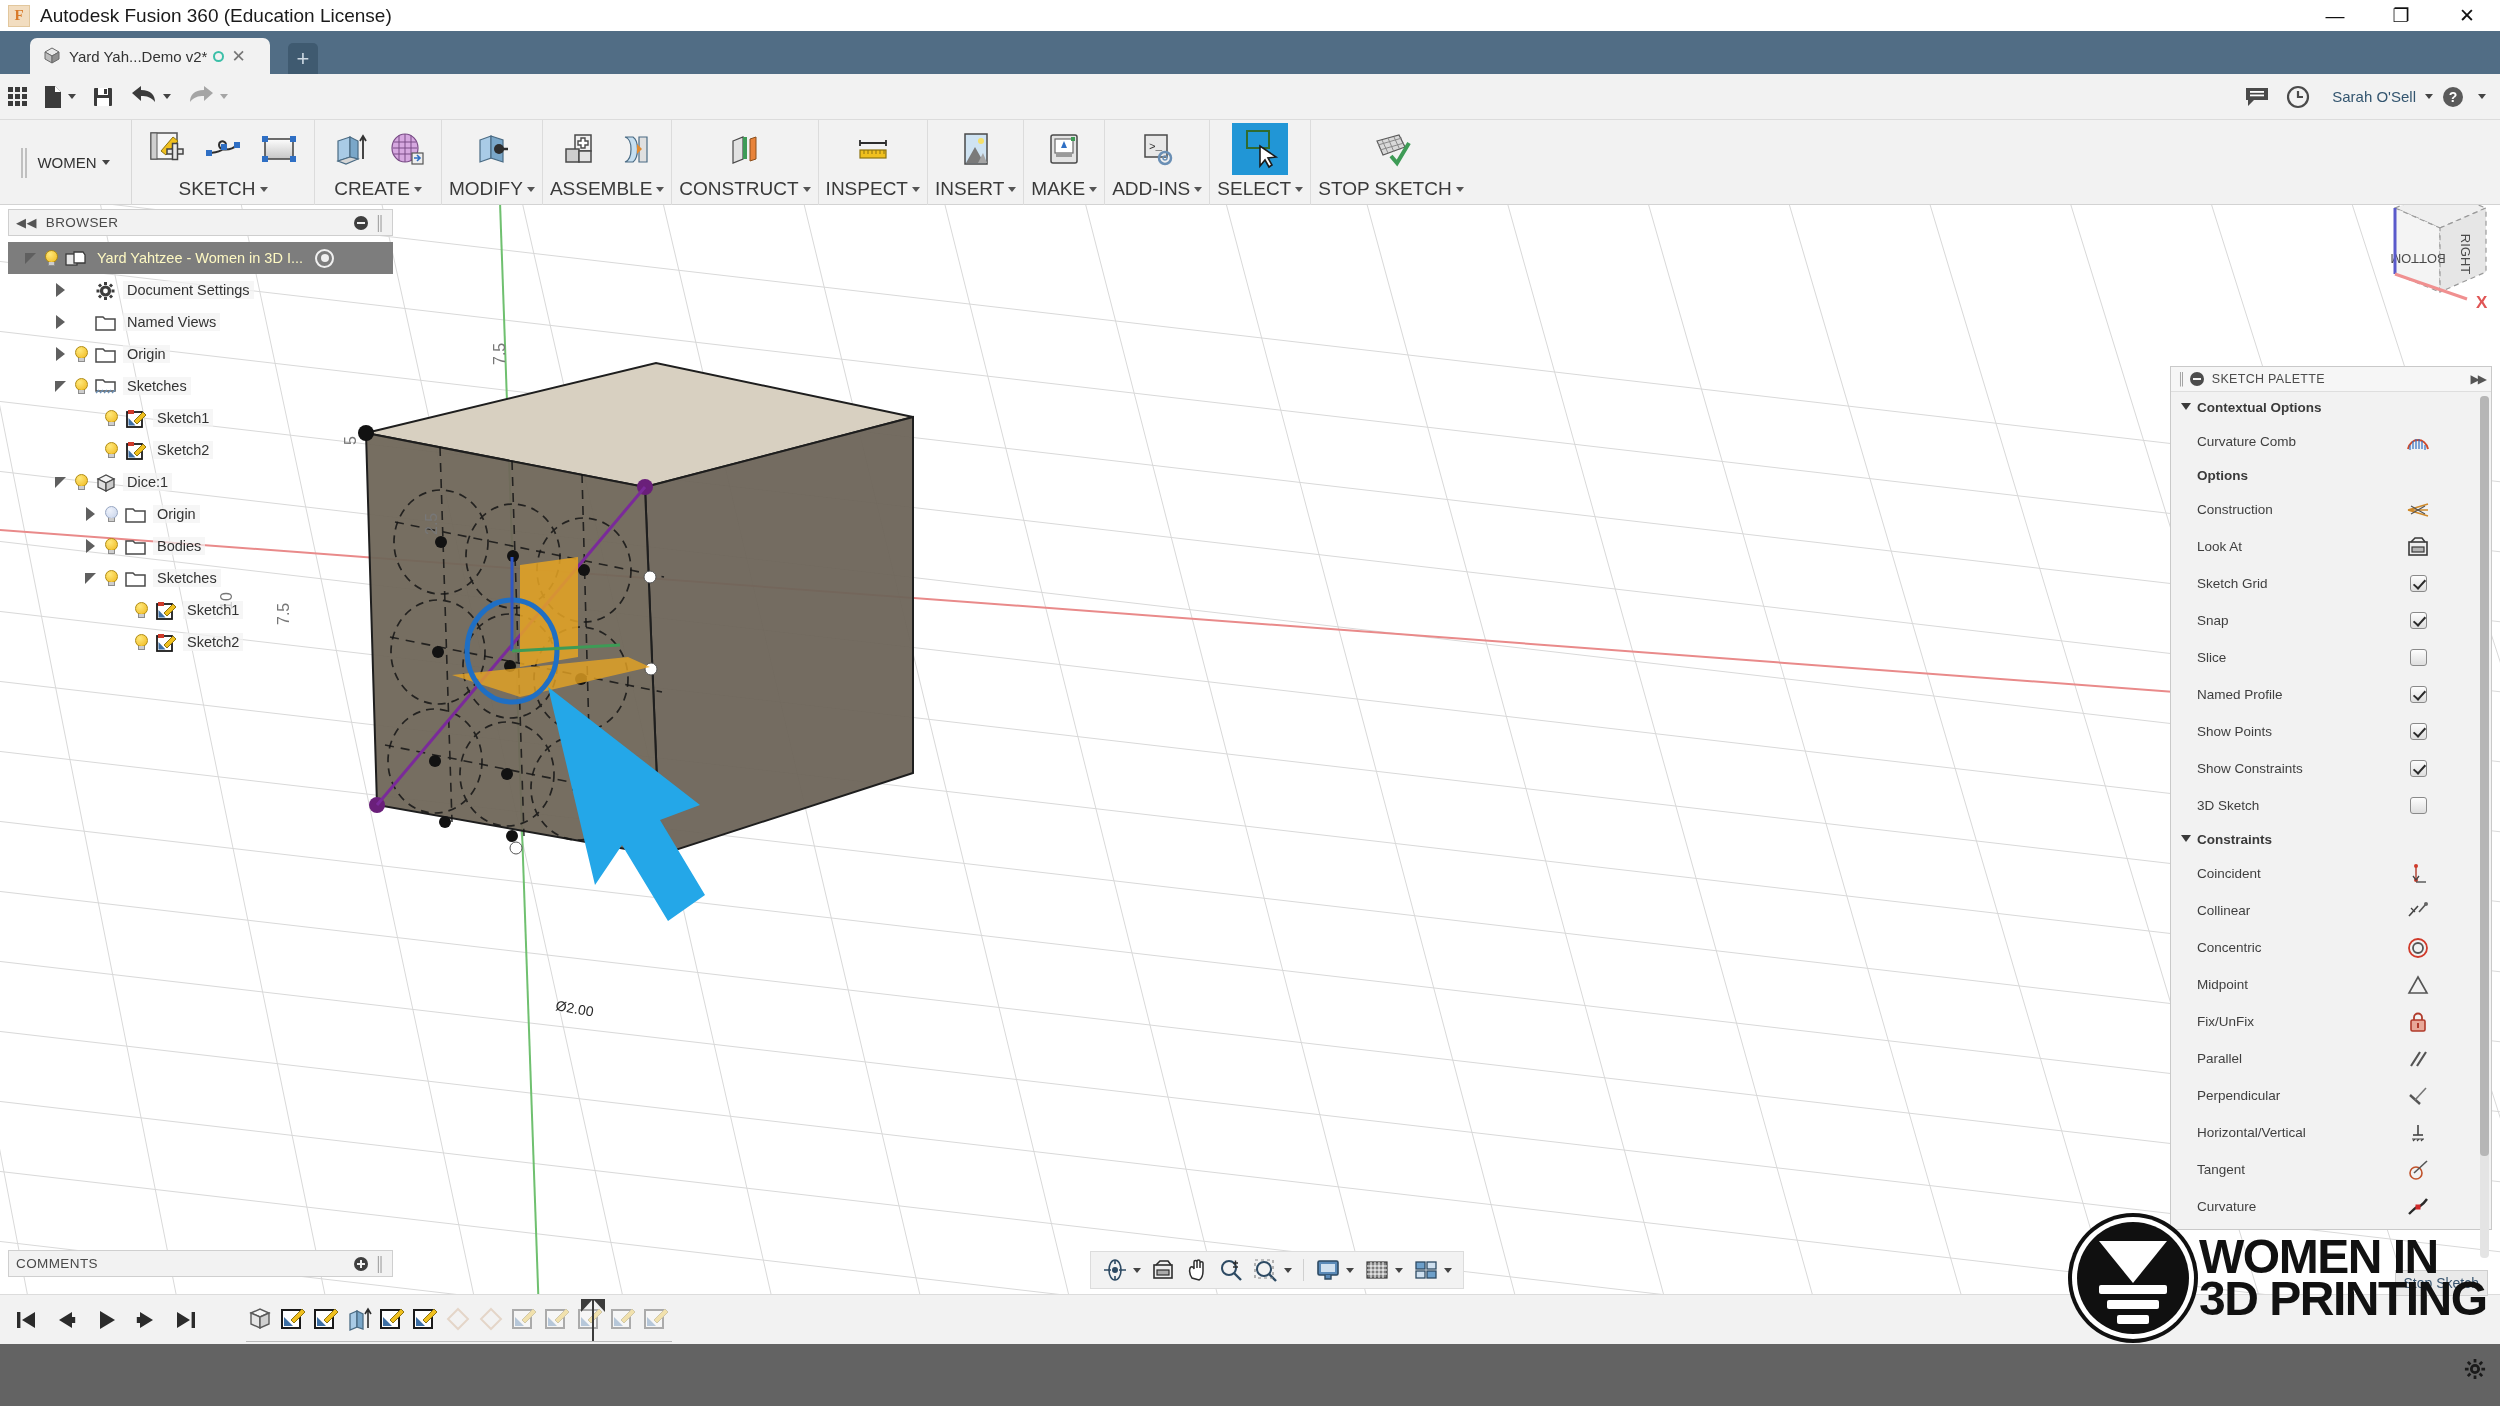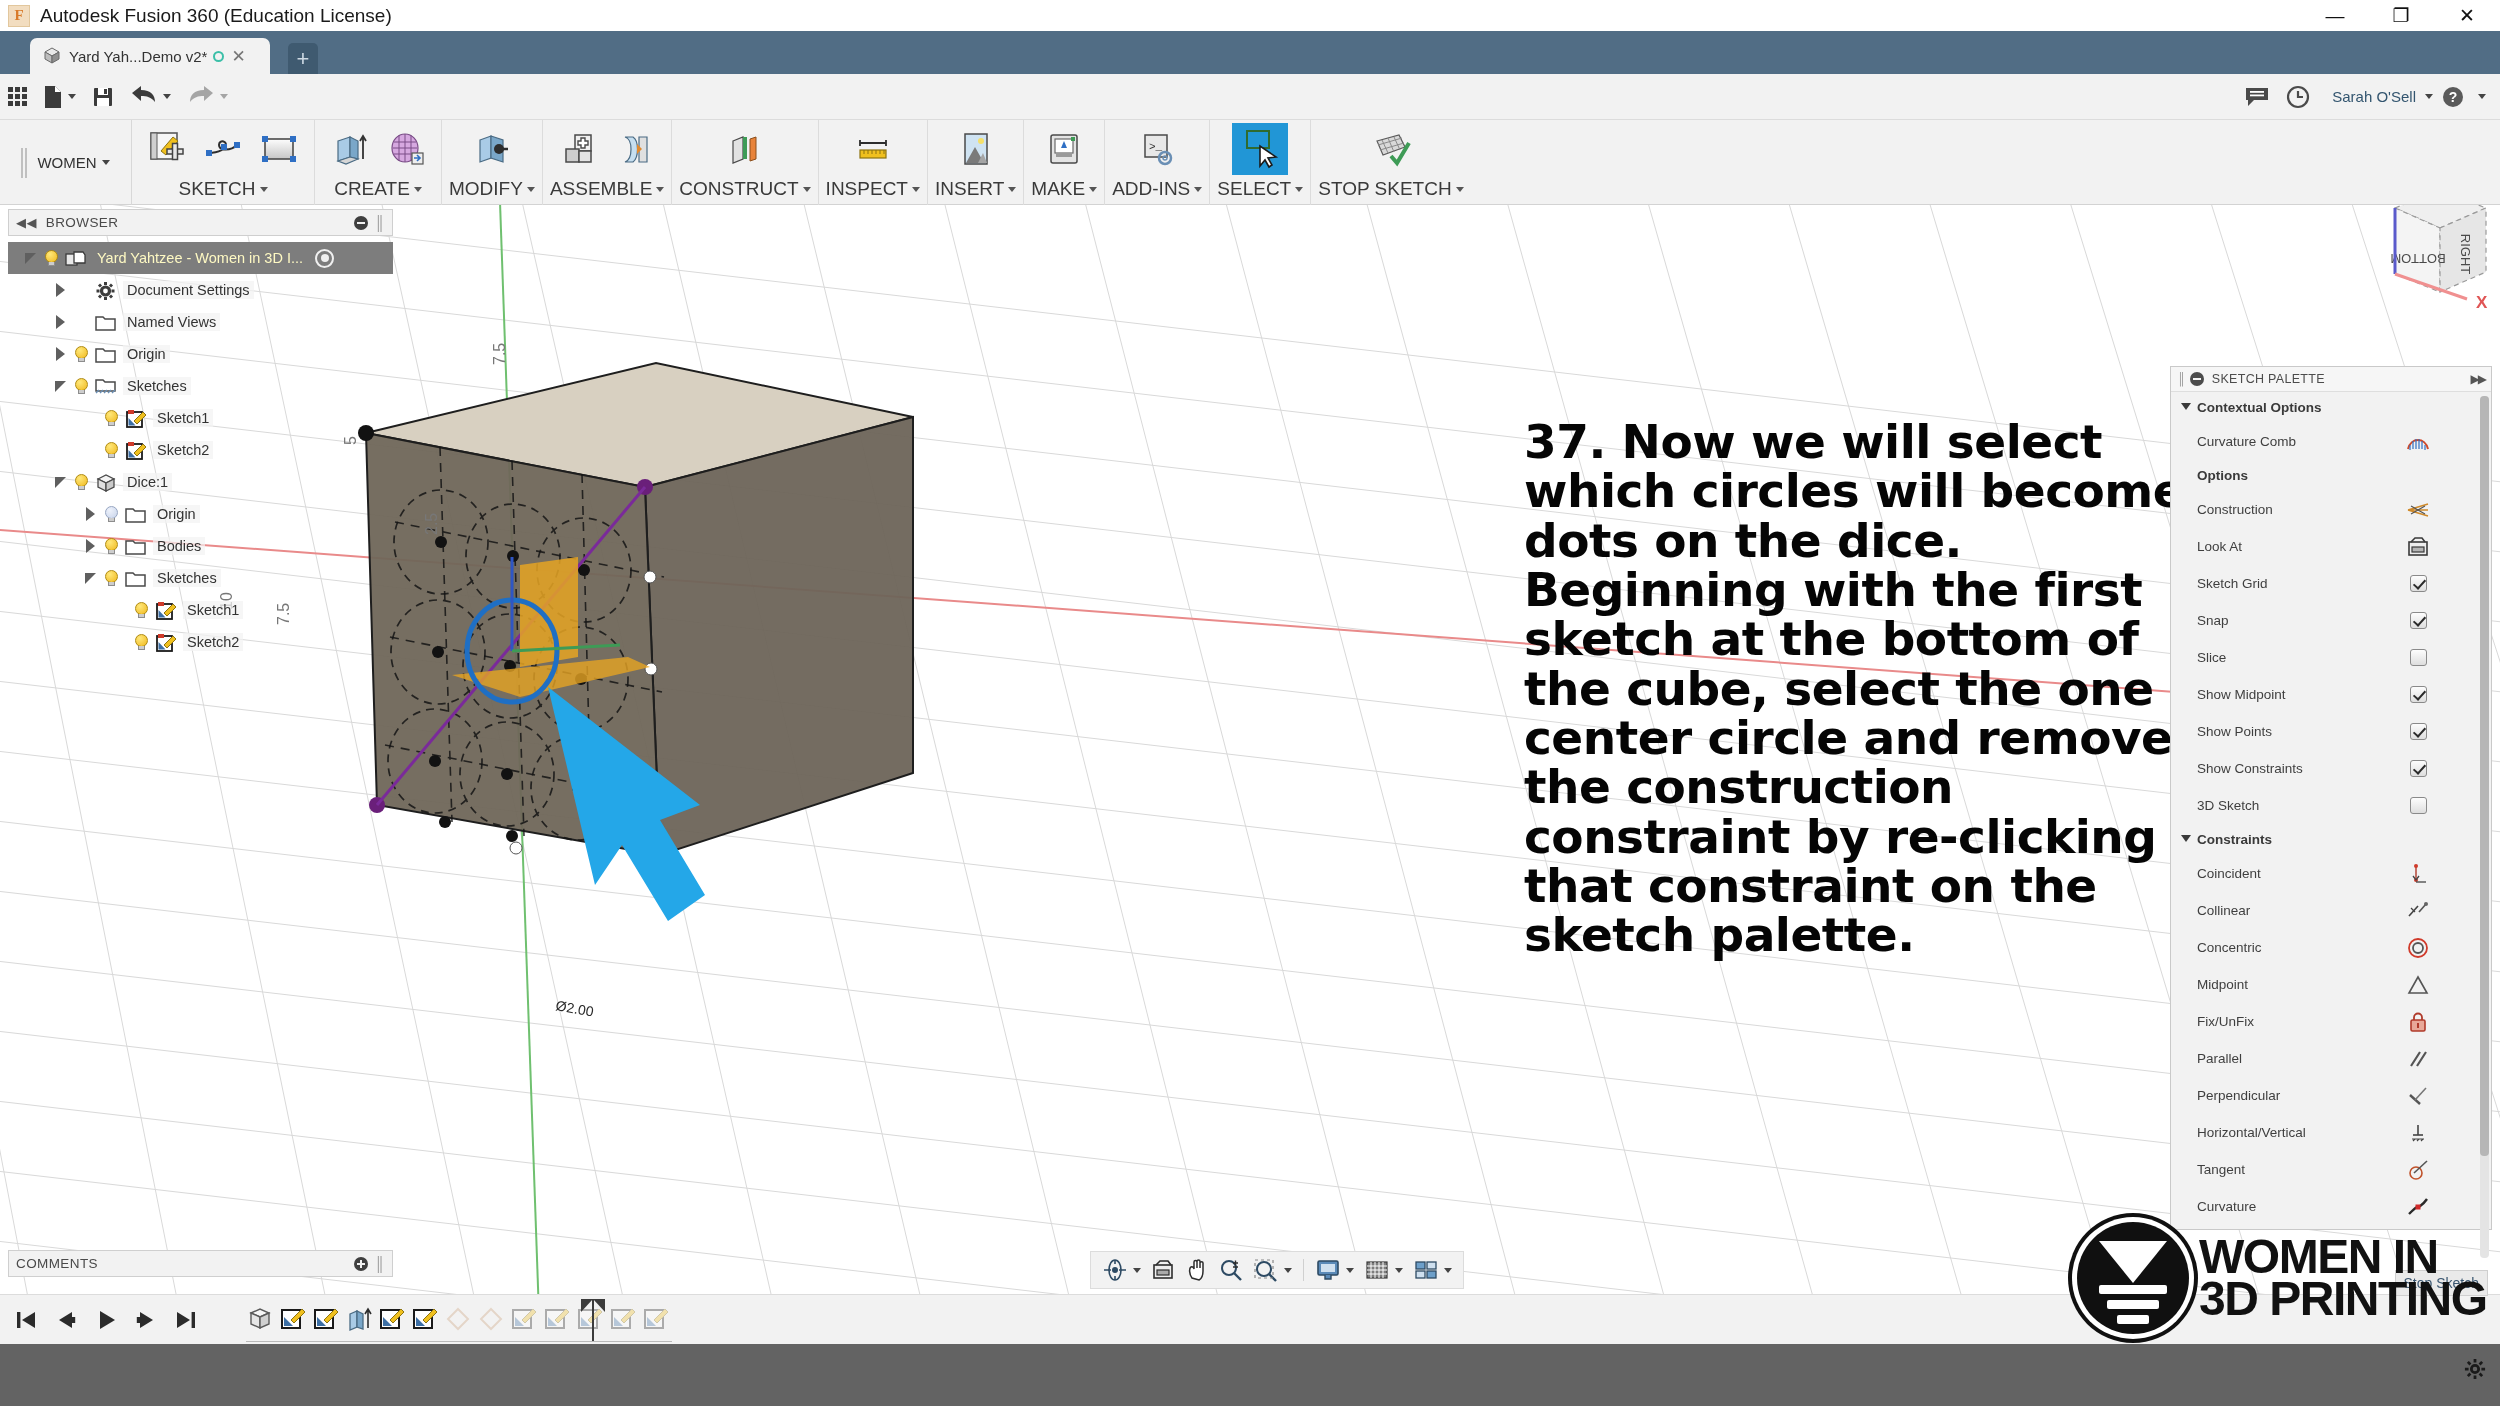--- a/index.html
+++ b/index.html
@@ -755,21 +755,20 @@
         <polygon points="140,48 186,28 186,92 140,112" fill="#e6e6e6" stroke="#9a9a9a" stroke-width="1.2" stroke-dasharray="5 4"></polygon>
         <text x="118" y="82" font-size="13" fill="#4a4a4a" text-anchor="middle" font-family="Liberation Sans, sans-serif" transform="rotate(180 118 78)">BOTTOM</text>
         <text x="165" y="78" font-size="13" fill="#4a4a4a" text-anchor="middle" font-family="Liberation Sans, sans-serif" transform="rotate(90 165 74)">RIGHT</text>
         <path d="M95,28 L95,94" stroke="#5a5acb" stroke-width="3"></path>
         <path d="M95,94 L167,119" stroke="#f09090" stroke-width="3"></path>
         <text x="176" y="128" font-size="17" fill="#e05555" font-weight="bold" font-family="Liberation Sans, sans-serif">X</text>
         <text x="116" y="-7" font-size="17" fill="#4a7ad0" font-weight="bold" font-family="Liberation Sans, sans-serif">Z</text>
       </g>
     </svg>
 
-    <div class="instr">37. Now we will select which circles will become dots on the dice. Beginning with the first sketch at the bottom of the cube, select the one center circle and remove the construction constraint by re-clicking that constraint on the sketch palette.</div>
   </div>
 
   <div class="browser">
     <div class="browser-head">
       <span class="bh-collapse">◀◀</span>
       <span>BROWSER</span>
       <span class="bh-right">
         <span class="circ-minus"></span>
         <span style="color:#999;font-size:14px">║</span>
       </span>
@@ -1008,21 +1007,21 @@
             <span class="cbx on"></span>
           </span>
         </div>
         <div class="pal-row">
           <span class="pr-label">Slice</span>
           <span class="pr-icon">
             <span class="cbx"></span>
           </span>
         </div>
         <div class="pal-row">
-          <span class="pr-label">Show Midpoint</span>
+          <span class="pr-label">Named Profile</span>
           <span class="pr-icon">
             <span class="cbx on"></span>
           </span>
         </div>
         <div class="pal-row">
           <span class="pr-label">Show Points</span>
           <span class="pr-icon">
             <span class="cbx on"></span>
           </span>
         </div>

